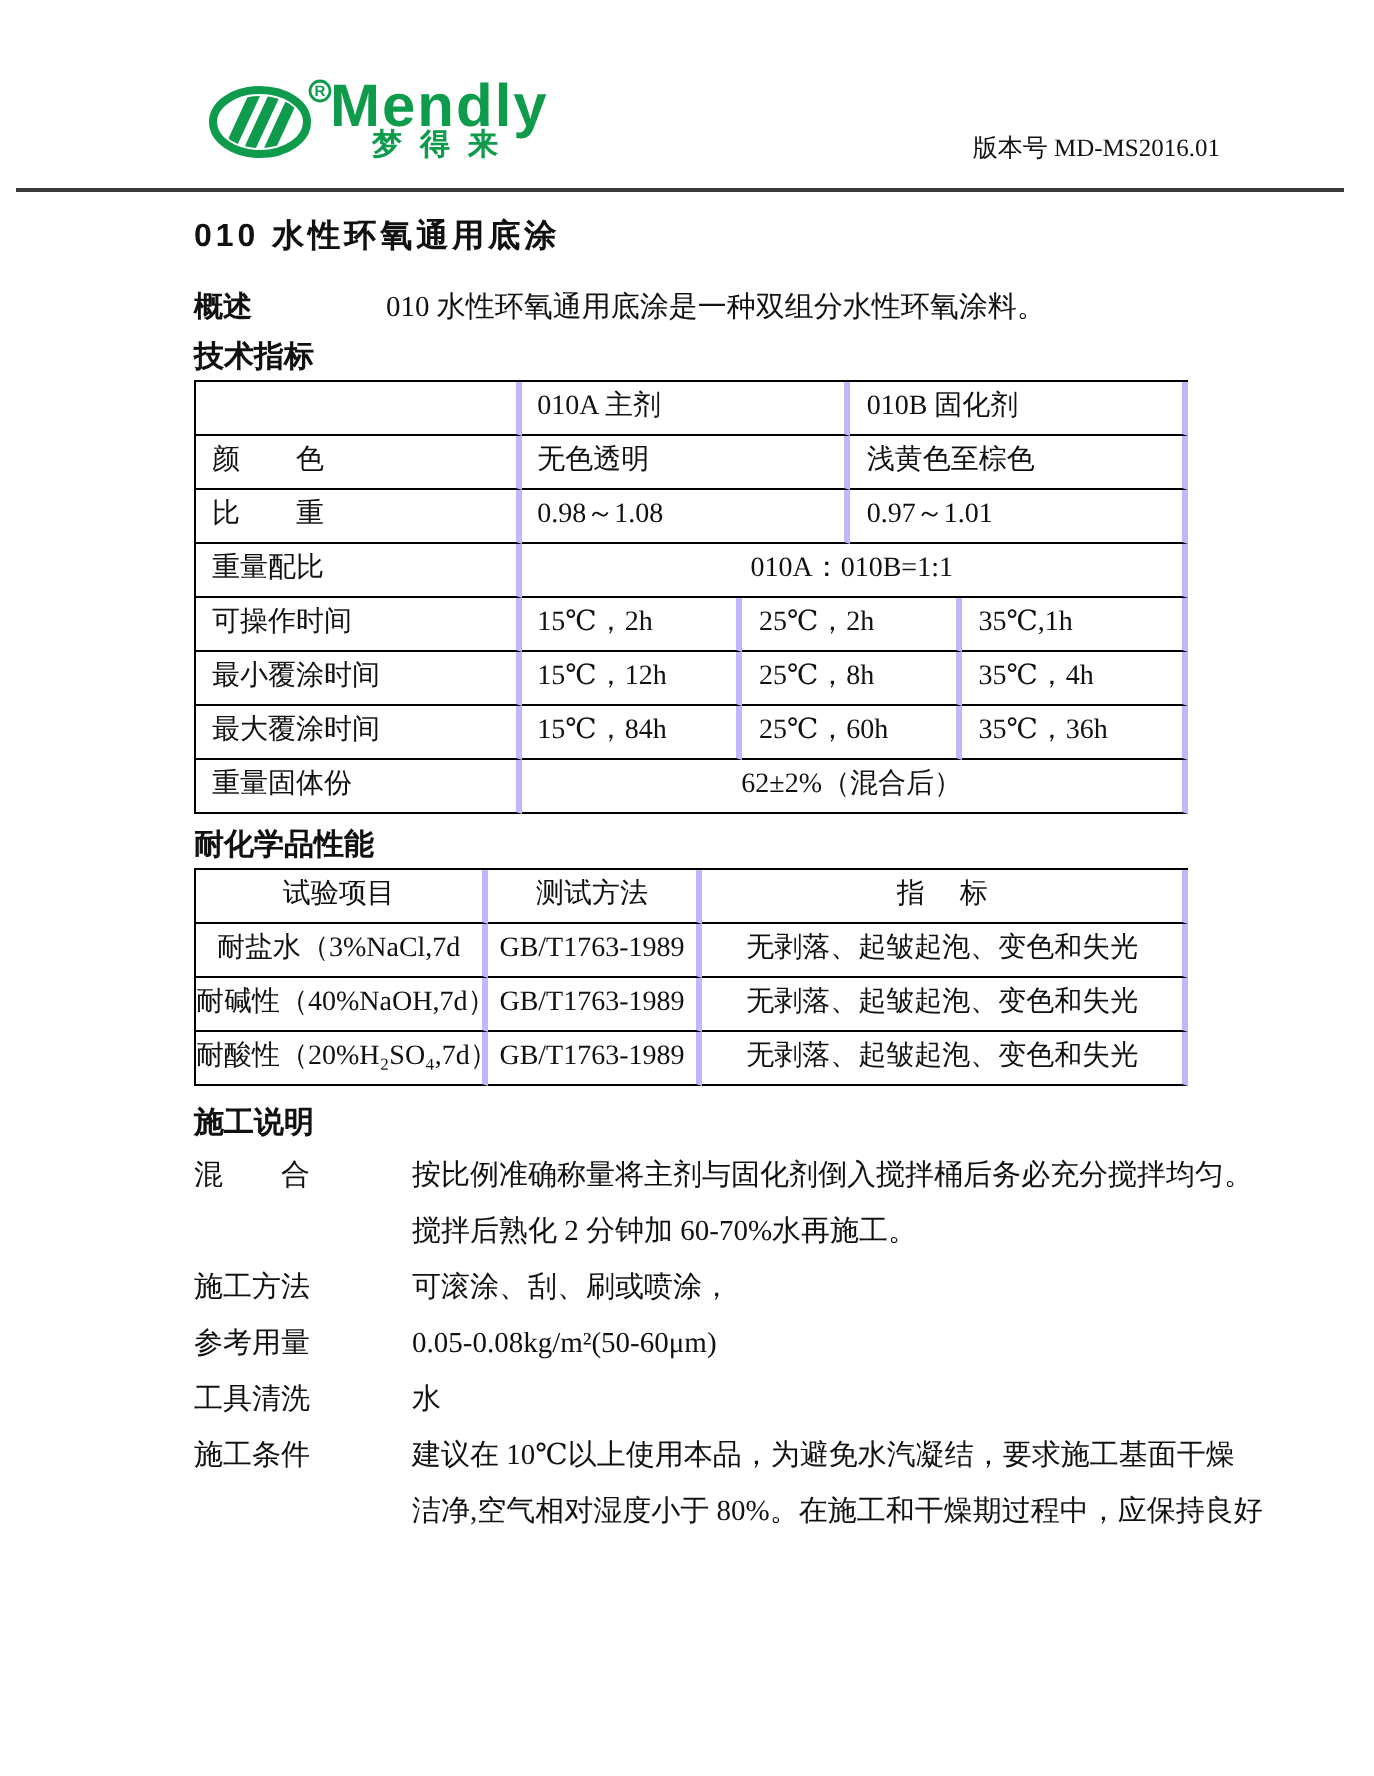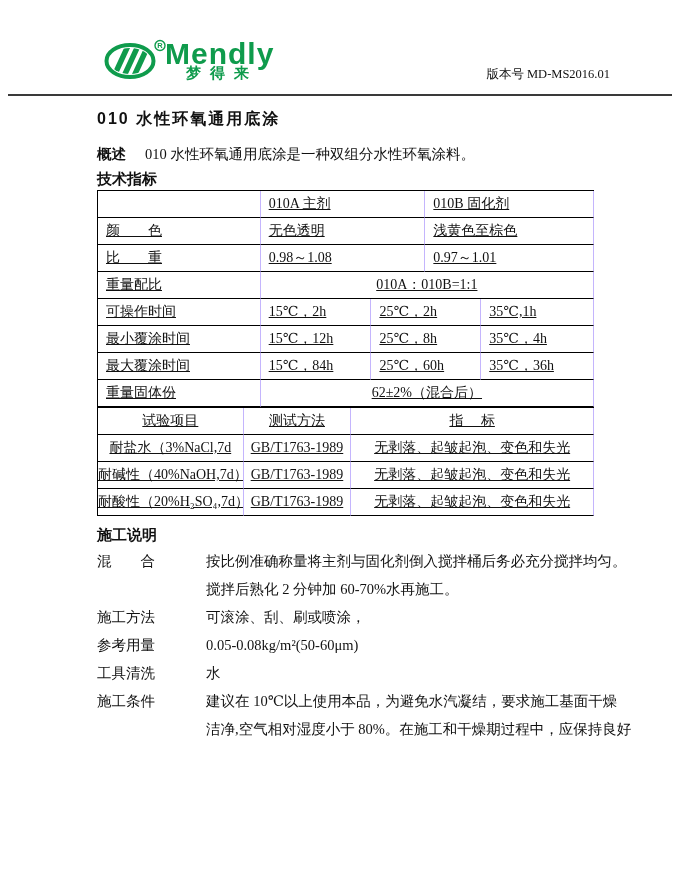--- a/index.html
+++ b/index.html
@@ -32,39 +32,39 @@
   }
   .rule{position:absolute;left:8px;top:94px;width:664px;height:2px;background:#3a3a3a;}
   
   .content{position:absolute;left:97px;top:104px;width:497px;}
   .doc-title{
     font-family:Liberation Sans, sans-serif;
     font-weight:bold;font-size:16px;line-height:30px;letter-spacing:2px;
     white-space:nowrap;
   }
   .sec{display:flex;line-height:28px;font-size:14.5px;}
-  .sec.mt6{margin-top:6px;}
+  .sec.mt6{margin-top:6px;gap:48px;}
   .sec-label{
     width:48px;flex-shrink:0;font-weight:bold;
     font-family:"Liberation Sans","DejaVu Sans",sans-serif;font-size:14.5px;
   }
   .sec-text div{white-space:nowrap;}
   .subhead{
     font-family:"Liberation Sans","DejaVu Sans",sans-serif;
     font-weight:bold;font-size:15px;line-height:22px;white-space:nowrap;
   }
   .subhead.mt5{margin-top:5px;}
   .subhead.mt7{margin-top:7px;line-height:24px;}
   
   .tbl{border-top:1px solid #000;border-left:1px solid #000;font-size:14px;}
   .trow{display:flex;}
   .cell{
     box-sizing:border-box;height:27px;line-height:25px;
-    border-right:1px solid #c4b5fd;border-bottom:1px solid #000;
-    padding-left:8px;white-space:nowrap;overflow:hidden;text-decoration:underline;
+    border-right:3px solid #c4b5fd;border-bottom:1px solid #000;
+    padding-left:8px;white-space:nowrap;overflow:hidden;
   }
   .cell.center{text-align:center;padding-left:0;}
   .w-l{width:163px}.w-a{width:165px}.w-b{width:169px}
   .w-t1{width:111px}.w-t2{width:110px}.w-t3{width:113px}.w-m{width:334px}
   .w2-1{width:153px}.w2-2{width:113px}.w2-3{width:255px}
   
   .c-item{display:flex;line-height:28px;font-size:14.5px;}
   .c-label{
     width:89px;flex-shrink:0;font-weight:normal;
     font-family:"Liberation Sans","DejaVu Sans",sans-serif;font-size:14.5px;
@@ -153,20 +153,21 @@
         <div class="cell w-t1">15℃，84h</div>
         <div class="cell w-t2">25℃，60h</div>
         <div class="cell w-t3">35℃，36h</div>
       </div>
       <div class="trow">
         <div class="cell w-l">重量固体份</div>
         <div class="cell w-m center">62±2%（混合后）</div>
       </div>
     </div>
 
+    <div class="subhead mt5">耐化学品性能</div>
 
     <div class="tbl">
       <div class="trow">
         <div class="cell w2-1 center">试验项目</div>
         <div class="cell w2-2 center">测试方法</div>
         <div class="cell w2-3 center">指　 标</div>
       </div>
       <div class="trow">
         <div class="cell w2-1 center">耐盐水（3%NaCl,7d</div>
         <div class="cell w2-2 center">GB/T1763-1989</div>

